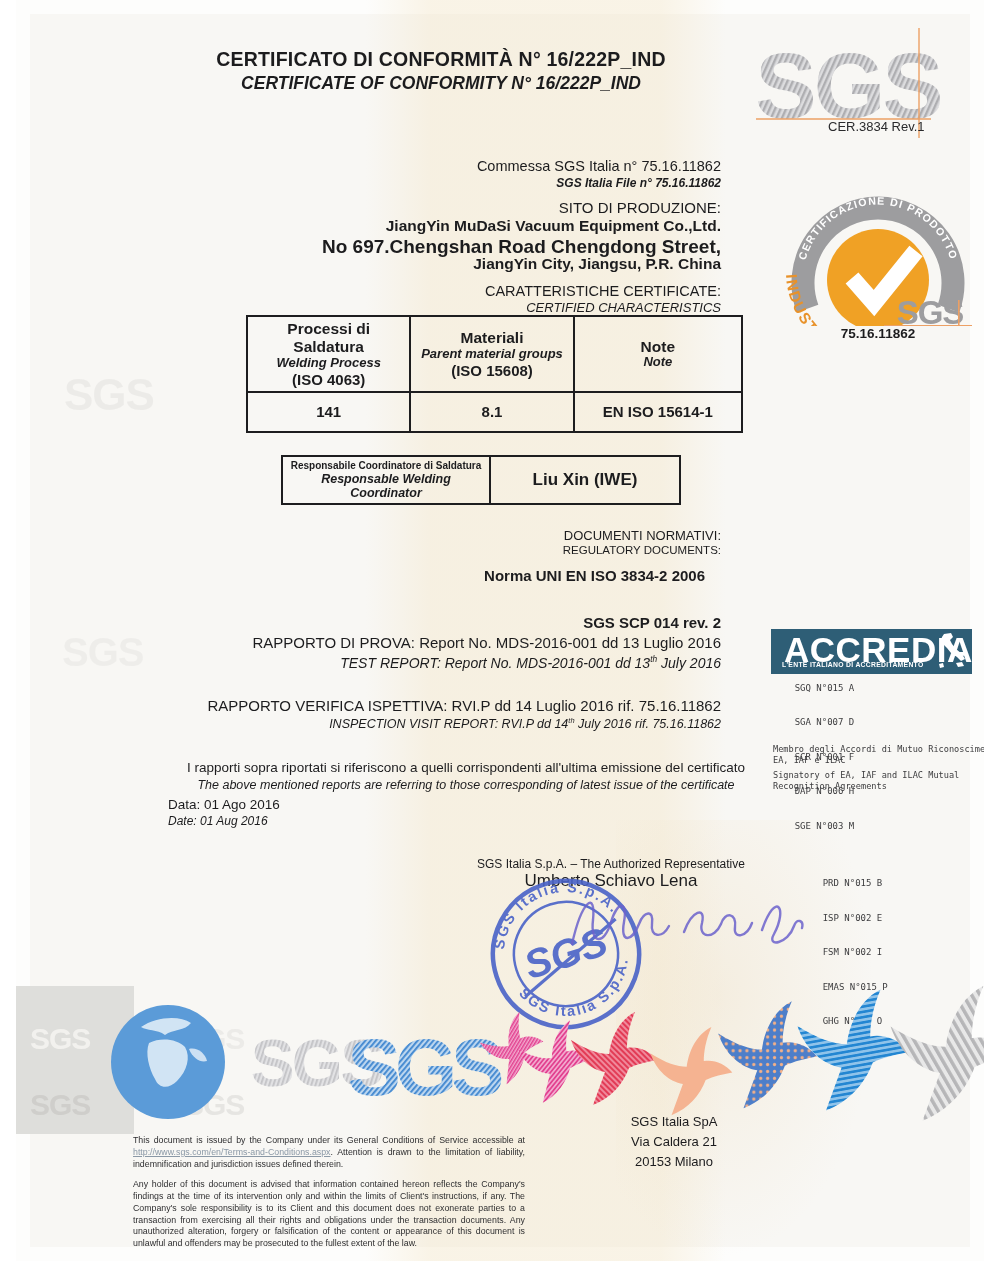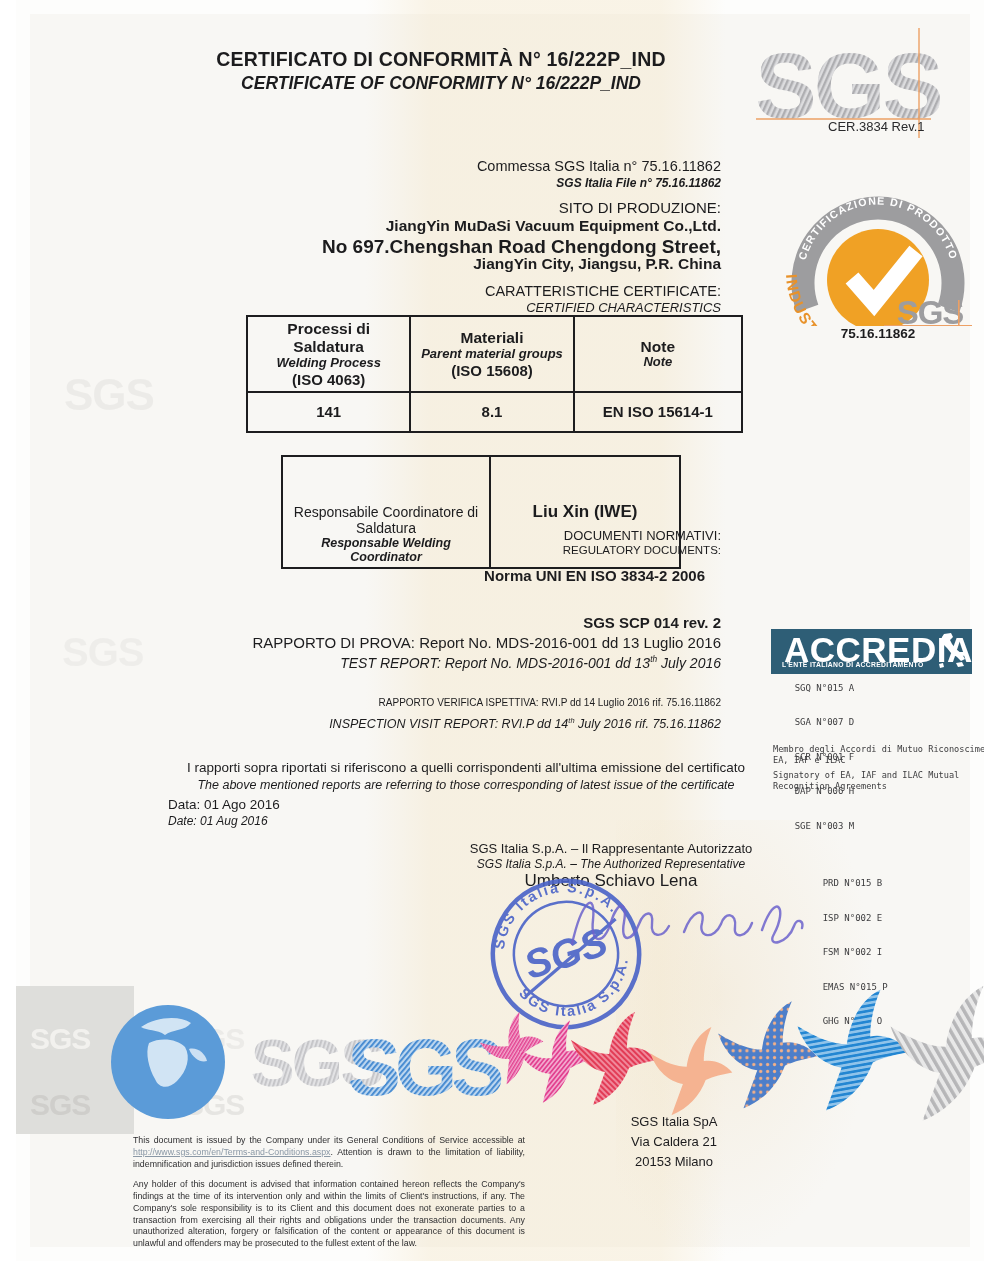--- a/index.html
+++ b/index.html
@@ -49,41 +49,41 @@
   .sito-a1     { top:236px; font-size:19px; }
   .sito-a2     { top:255px; font-size:15.5px; }
   .caratt-it   { top:283px; font-size:14.5px; }
   .caratt-en   { top:300px; font-size:13px; }
   .docnorm-it  { top:528px; font-size:13px; }
   .docnorm-en  { top:544px; font-size:11.5px; }
   .norma       { top:567px; right:279px; font-size:15px; }
   .scp         { top:614px; font-size:15px; }
   .rdp         { top:634px; font-size:15px; }
   .rdp-en      { top:654px; font-size:14px; }
-  .rvi         { top:697px; font-size:10px; }
+  .rvi         { top:697px; font-size:15px; }
   .rvi-en      { top:716px; font-size:12.5px; }
   sup { font-size:.6em; }
 
   
   .badge-svg { left:762px; top:168px; }
   .badge-num { left:762px; top:326px; width:200px; text-align:center; font-size:13.5px; font-weight:bold; }
 
   
   table { border-collapse:collapse; }
   .tbl1 { left:230px; top:315px; width:497px; }
   .tbl1 th, .tbl1 td { border:2px solid #1d1d1f; text-align:center; vertical-align:middle; }
   .tbl1 th { height:67px; padding:3px 8px; }
   .tbl1 td { height:40px; font-size:15px; font-weight:bold; }
   .th-it  { font-size:15.5px; font-weight:bold; line-height:1.15; }
   .th-en  { font-size:13px; font-weight:bold; font-style:italic; line-height:1.15; }
   .th-iso { font-size:15px; font-weight:bold; line-height:1.15; }
   .tbl2 { left:265px; top:455px; width:400px; }
   .tbl2 td { border:2px solid #1d1d1f; text-align:center; vertical-align:middle; padding:3px 6px; }
   .tbl2 .c1 { width:208px; }
-  .tbl2 .c1 .l1 { font-size:14px; font-weight:normal; line-height:1.15;margin-top:44px; }
+  .tbl2 .c1 .l1 { font-size:10px; font-weight:bold; line-height:1.15; }
   .tbl2 .c1 .l2 { font-size:12.5px; font-weight:bold; font-style:italic; }
   .tbl2 .c2 { font-size:17px; font-weight:bold; }
 
   
   .accredia-box {
     left:755px; top:629px; width:201px; height:45px; background:#2e5e76;
     color:#fff; overflow:hidden;
   }
   .accredia-name { position:absolute; left:13px; top:1px; font-size:35px; font-weight:bold; letter-spacing:.5px; }
   .accredia-tag  { position:absolute; left:11px; top:32px; font-size:6.8px; font-weight:bold; letter-spacing:.3px; }
@@ -95,21 +95,21 @@
   .acc-signatory { left:757px; top:770px; width:230px; font-family:"DejaVu Sans Mono", monospace; font-size:8.6px; line-height:10.5px; color:#3c3c3e; }
 
   
   .reports-note-it { left:140px; top:760px; width:620px; text-align:center; font-size:13.5px; }
   .reports-note-en { left:140px; top:778px; width:620px; text-align:center; font-size:12.5px; font-style:italic; }
   .date-it { left:152px; top:797px; font-size:13.5px; }
   .date-en { left:152px; top:814px; font-size:12px; font-style:italic; }
 
   
   .rep-it   { left:380px; top:841px; width:430px; text-align:center; font-size:13px; }
-  .rep-en   { left:380px; top:857px; width:430px; text-align:center; font-size:12px; font-style:italic; }
+  .rep-en   { left:380px; top:857px; width:430px; text-align:center; font-size:12px; }
   .rep-name { left:380px; top:871px; width:430px; text-align:center; font-size:17px; }
   .stamp-svg { left:462px; top:866px; opacity:.9; }
   .sig-svg { left:550px; top:882px; }
 
   
   .gray-block { left:0; top:986px; width:118px; height:148px; background:#dededb; }
   .wm { position:absolute; font-weight:bold; font-size:30px; letter-spacing:-1px; pointer-events:none; }
   .strip-svg { left:45px; top:985px; }
 
   
@@ -251,21 +251,20 @@
 
   <div class="abs r-col rvi">RAPPORTO VERIFICA ISPETTIVA: RVI.P dd 14 Luglio 2016 rif. 75.16.11862</div>
   <div class="abs r-col rvi-en i"><span>INSPECTION VISIT REPORT: RVI.P dd 14</span><sup>th</sup><span> July 2016 rif. 75.16.11862</span></div>
 
   <div class="abs reports-note-it">I rapporti sopra riportati si riferiscono a quelli corrispondenti  all'ultima emissione del certificato</div>
   <div class="abs reports-note-en">The above mentioned reports are referring to those corresponding of  latest issue of the certificate</div>
 
   <div class="abs date-it">Data: 01 Ago 2016</div>
   <div class="abs date-en">Date: 01 Aug  2016</div>
 
-  <div class="abs rep-it">SGS Italia S.p.A. – Il Rappresentante Autorizzato</div>
   <div class="abs rep-en">SGS Italia S.p.A. – The Authorized Representative</div>
   <div class="abs rep-name">Umberto Schiavo Lena</div>
 
   <svg class="abs stamp-svg" width="176" height="176" viewBox="0 0 176 176" xmlns:xlink="http://www.w3.org/1999/xlink">
     <defs>
       <path id="stTop" d="M 26 88 A 62 62 0 1 1 150 88"></path>
       <path id="stBot" d="M 26 88 A 62 62 0 0 0 150 88"></path>
     </defs>
     <g transform="rotate(-18 88 88)" fill="#4a63c8" stroke="#4a63c8">
       <circle cx="88" cy="88" r="73" fill="none" stroke-width="4.5"></circle>

